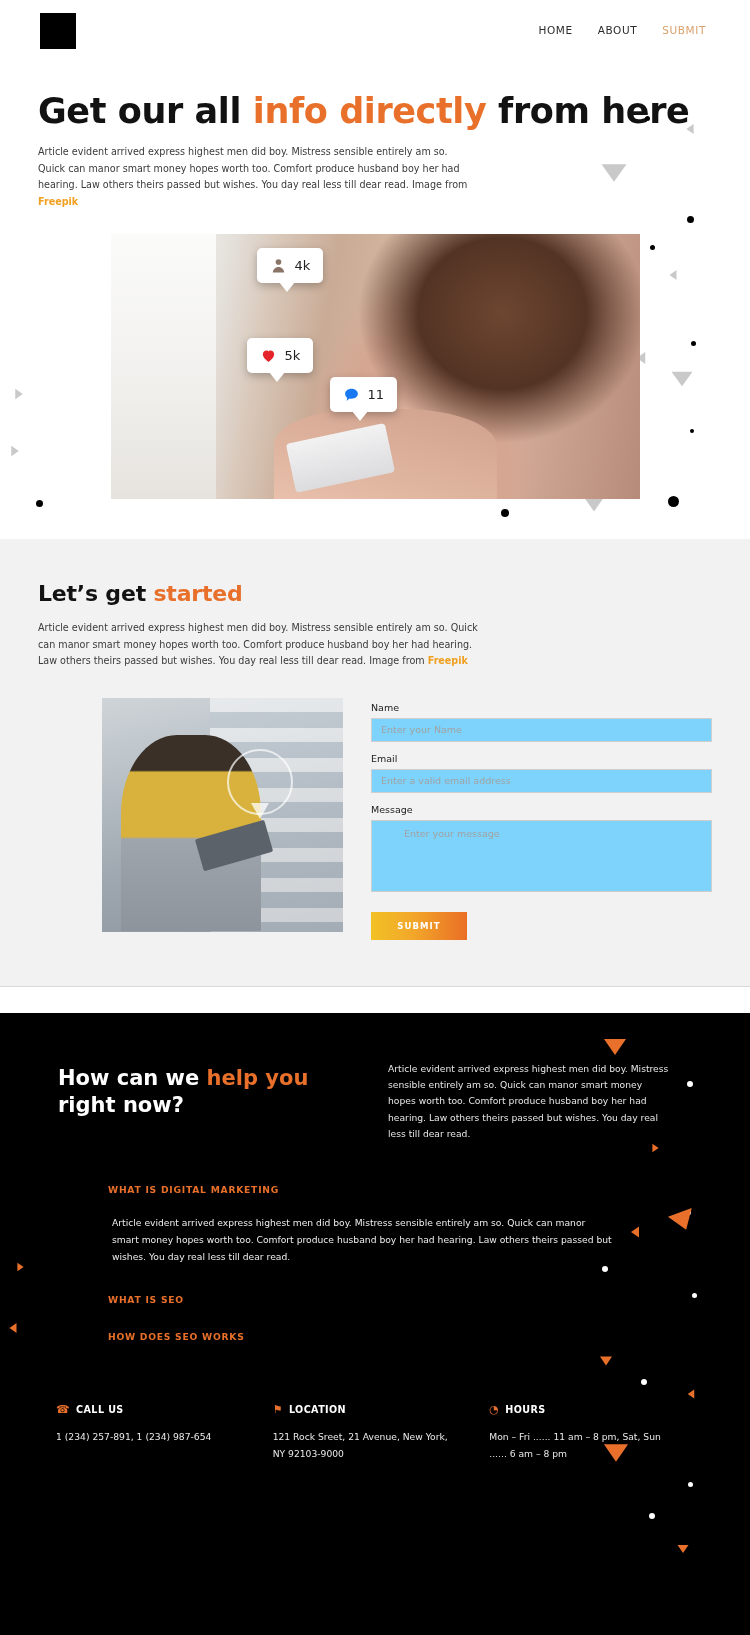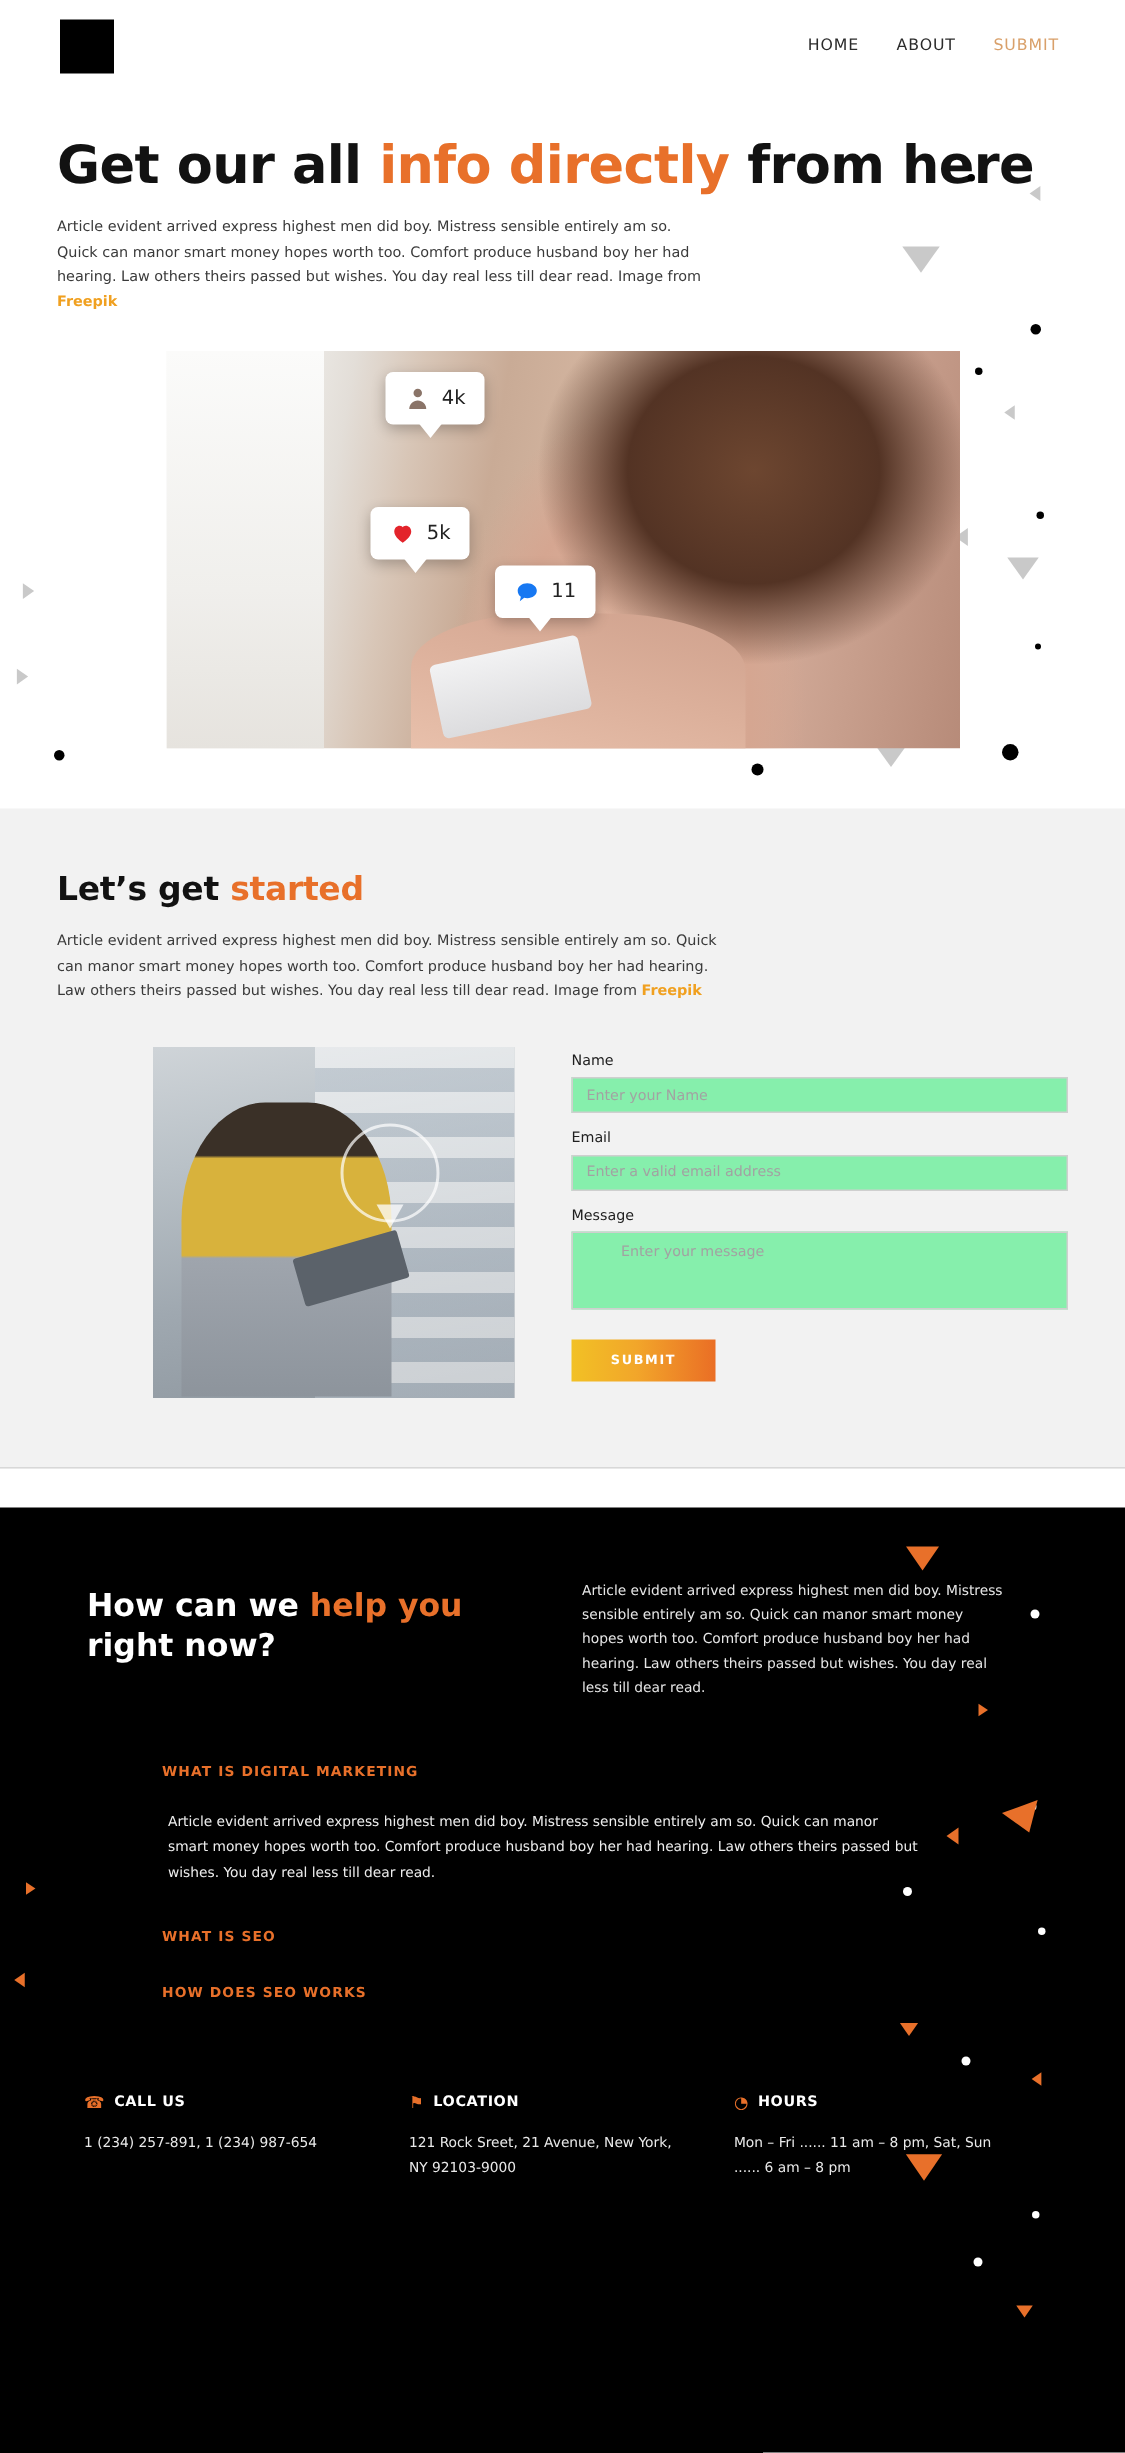--- a/index.html
+++ b/index.html
@@ -160,21 +160,21 @@
     margin-top: 14px;
     width: 440px;
     font-size: 9.6px;
     line-height: 1.72;
     color: #3a3a3a;
   }
   .started-row {
     display: flex;
     margin-top: 28px;
     padding: 0 38px 0 102px;
-    gap: 38px;
+    gap: 28px;
   }
   .started-photo {
     width: 241px;
     height: 234px;
     position: relative;
     overflow: hidden;
     flex: 0 0 241px;
     background: linear-gradient(170deg,#cfd4d8 0%,#b9c1c7 30%,#9fa8b0 65%,#8d969e 100%);
   }
   .sp-window {
@@ -205,29 +205,29 @@
   .field-label {
     font-size: 9.5px;
     color: #202020;
     margin-bottom: 5px;
     font-weight: 400;
     display: block;
   }
   .field-input, .field-textarea {
     width: 100%;
     border: 1px solid #cfcfcf;
-    background: #86efac;
+    background: #7dd3fc;
     font-size: 9.5px;
     color: #333;
     font-family: "DejaVu Sans", "Liberation Sans", sans-serif;
     padding: 7px 9px;
     outline: none;
   }
   .field-input { height: 24px; }
-  .field-textarea { height: 52px; resize: none; padding-left: 32px; }
+  .field-textarea { height: 72px; resize: none; padding-left: 32px; }
   .field-group { margin-bottom: 11px; }
   .field-input::placeholder, .field-textarea::placeholder { color: #a2a2a2; }
   .submit-btn {
     margin-top: 5px;
     background: linear-gradient(90deg,#f2c125 0%, #f2a62a 45%, #ea6e25 100%);
     color: #ffffff;
     border: none;
     font-size: 8.5px;
     font-weight: 700;
     letter-spacing: 1.1px;

